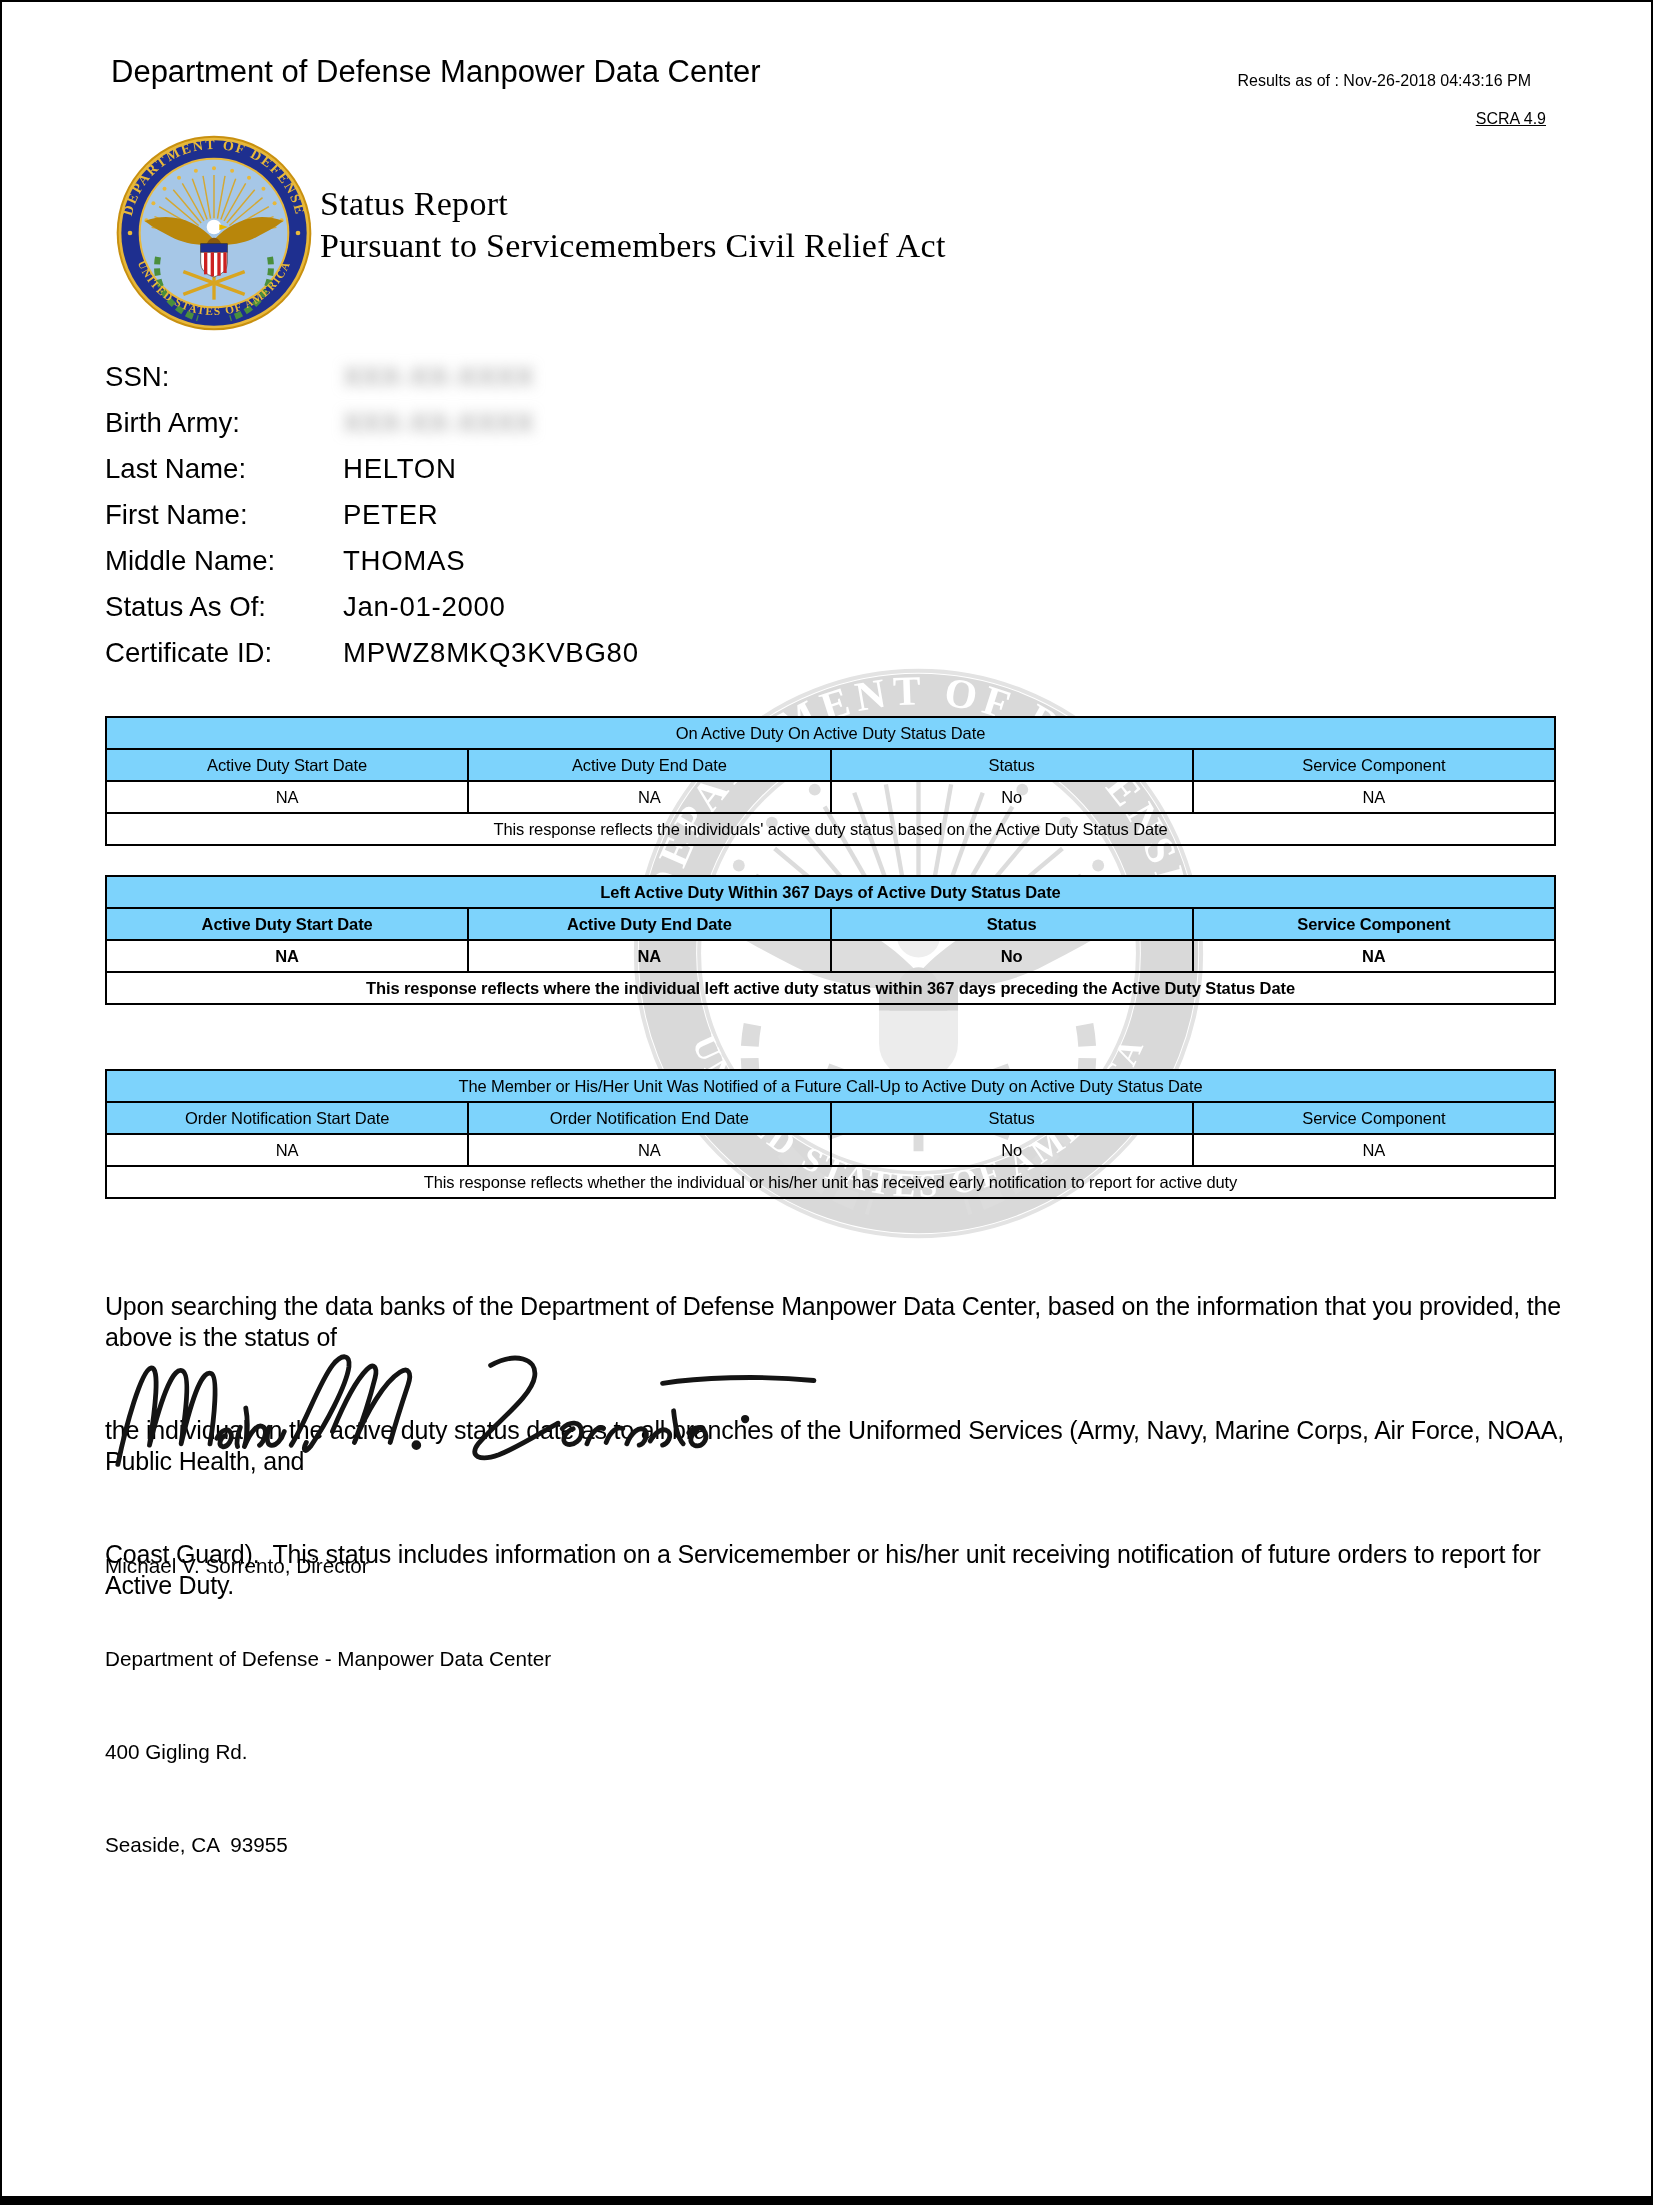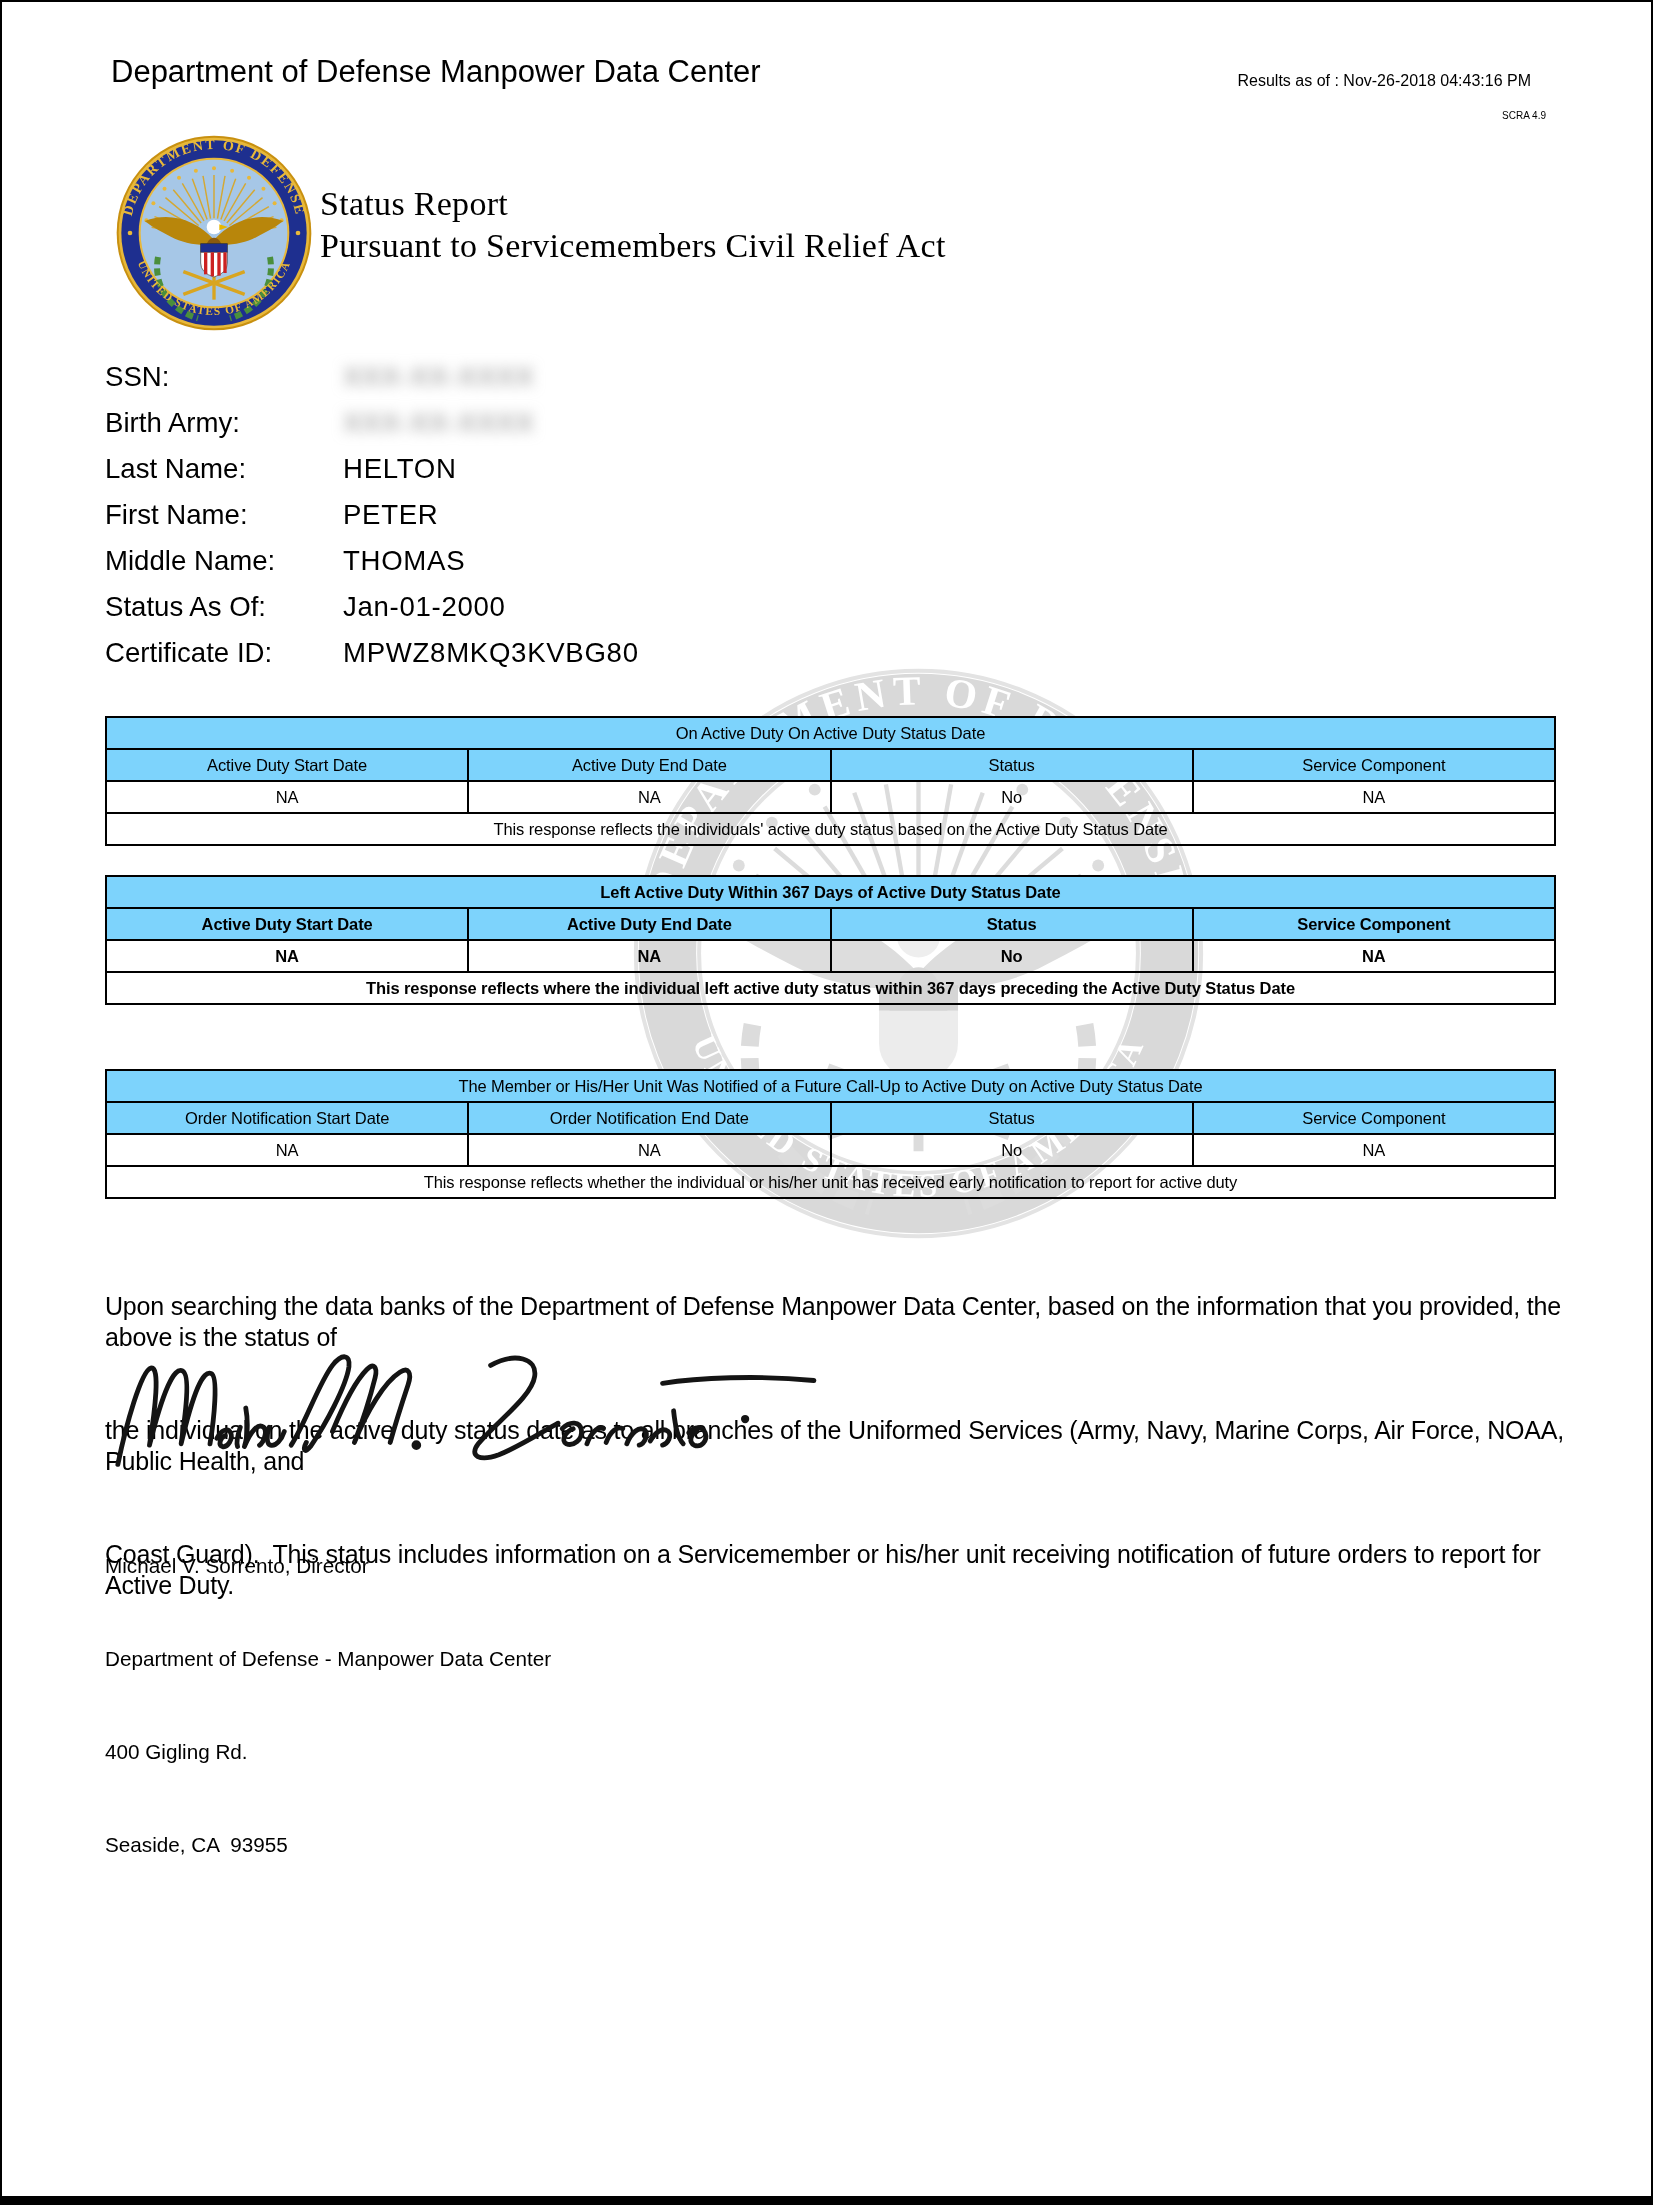--- a/index.html
+++ b/index.html
@@ -7,21 +7,21 @@
     position:relative; width:1654px; height:2205px; box-sizing:border-box;
     background:#fff; overflow:hidden;
     border-left:2.8px solid #000; border-top:2.8px solid #000;
     border-right:3.4px solid #000; border-bottom:9.6px solid #000;
     font-family:"Liberation Sans", sans-serif; color:#000;
   }
   .abs{position:absolute;}
   
   .doc-title{left:109px; top:52px; font-size:31px; letter-spacing:0px; white-space:nowrap;}
   .results-line{right:120px; top:58px; font-size:16px; white-space:nowrap; text-align:left;margin-top:12px;}
-  .scra-ver{right:105px; top:108px; font-size:10px; white-space:nowrap; text-align:left;}
+  .scra-ver{right:105px; top:108px; font-size:16px; white-space:nowrap; text-align:left;text-decoration:underline;}
   
   .report-title{left:318px; top:181px; font-family:"Liberation Serif", serif; font-size:34px; line-height:42px; letter-spacing:0.3px;}
   
   .person{left:103px; top:345px; width:827px; font-size:27.6px;}
   .person .row{display:flex; height:46px; align-items:flex-end;}
   .person .lab{width:238px; flex:0 0 238px;}
   .person .val{letter-spacing:0.7px;margin-top:12px;}
   .blurred{filter:blur(6.2px); color:#8d8d8d; letter-spacing:2.8px;}
   
   .watermark{left:620px; top:655px; width:593px; height:593px; z-index:0;}

